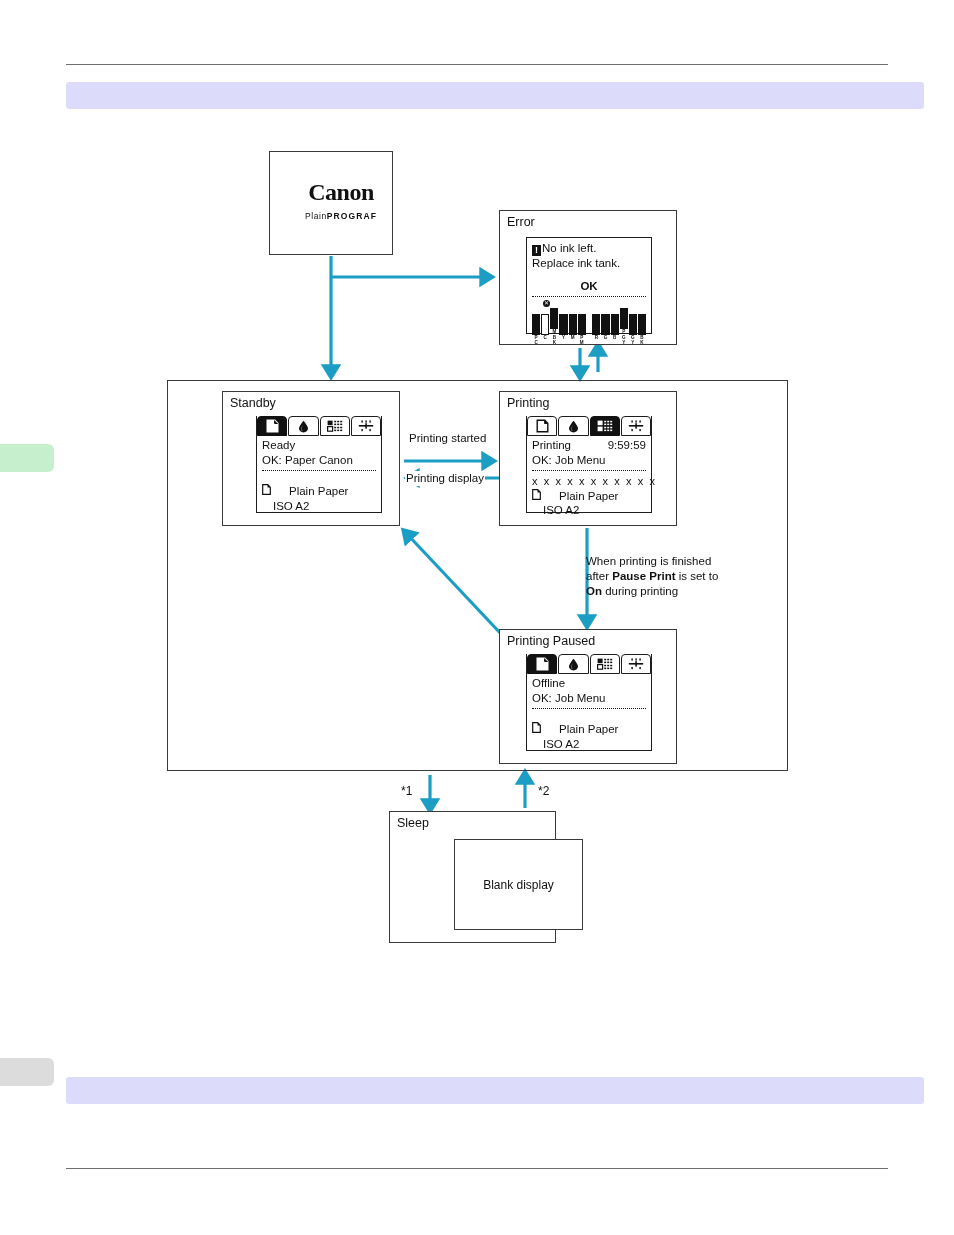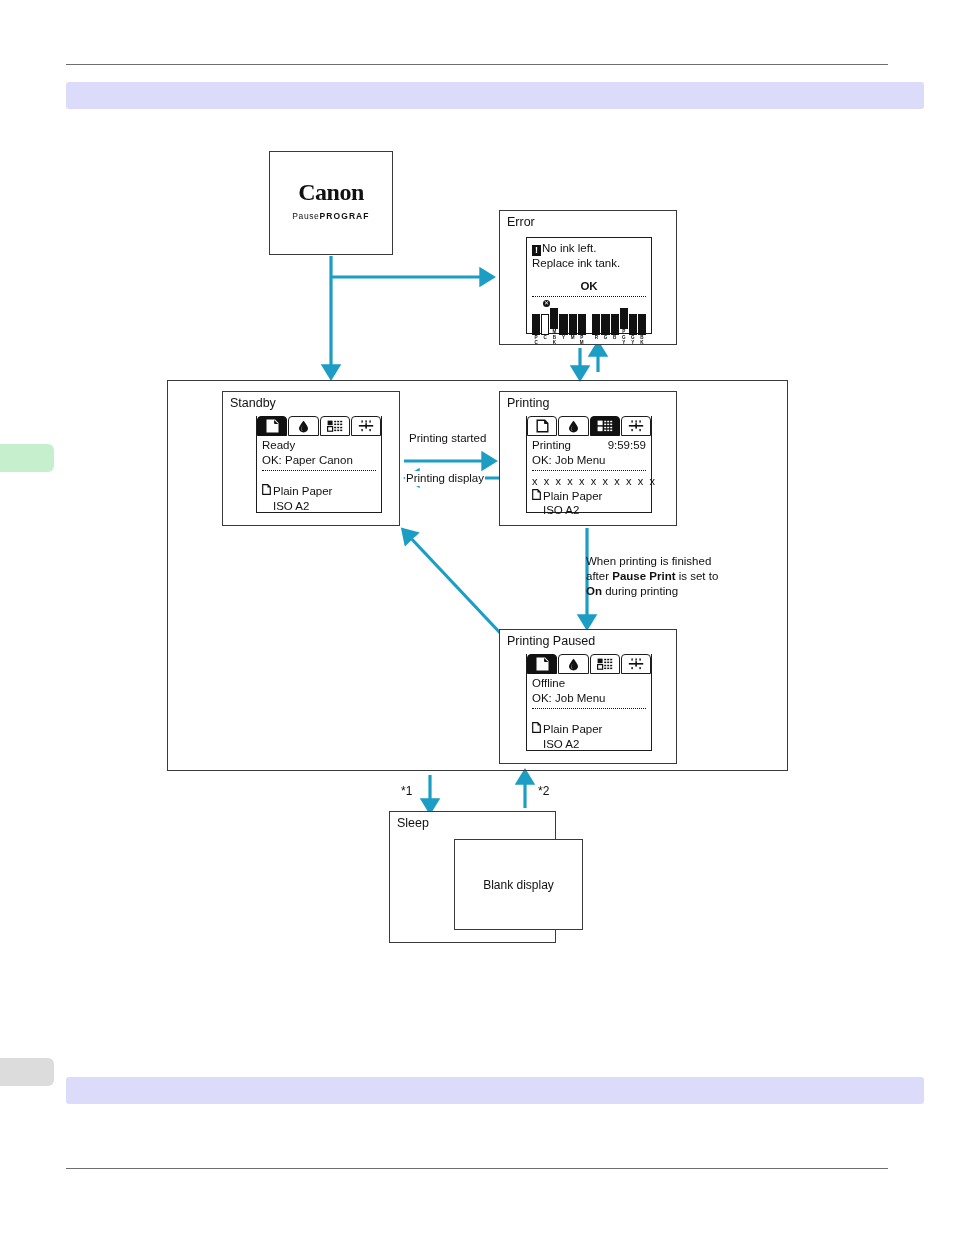--- a/index.html
+++ b/index.html
@@ -42,21 +42,21 @@
   .node { position: absolute; border: 1px solid #3a3a3a; background: #fff; }
 
   .group-box {
     position: absolute; left: 167px; top: 380px; width: 621px; height: 391px;
     border: 1px solid #3a3a3a; background: transparent;
   }
 
   
   #canon-box { left: 269px; top: 151px; width: 124px; height: 104px; }
   .canon-logo {
-    position: absolute; left: 0; top: 28px; width: 100%;
+    position: absolute; left: 10px; top: 28px; width: 100%;
     text-align: center;
   }
   .canon-word {
     font-family: "Liberation Serif", serif;
     font-weight: bold;
     font-size: 24px;
     letter-spacing: -0.5px;
     color: #111;
     line-height: 1;
   }
@@ -105,21 +105,21 @@
   .lcd-line {
     font-size: 11.5px; color: #111; line-height: 1.28;
     white-space: nowrap; position: relative;
   }
   .lcd-line .right { position: absolute; right: 0; top: 0; }
   .lcd-dots {
     border-top: 1px dotted #111;
     margin: 3px 0 3px 0; height: 0;
   }
   .lcd-spacer { height: 10px; }
-  .paper-row { display: flex; align-items: flex-end; gap: 2px; }
+  .paper-row { display: flex; align-items: flex-end; gap: 18px; }
   .paper-row .glyph { flex: 0 0 auto; }
   .indent { padding-left: 11px; }
   .xline { font-size: 11px; letter-spacing: 1.6px; color:#111; }
 
   
   .err-icon {
     display: inline-block; width: 9px; height: 11px;
     background: #111; color: #fff;
     font-size: 9px; line-height: 11px; text-align: center;
     font-weight: bold; vertical-align: -1px; margin-right: 1px;
@@ -203,21 +203,21 @@
       <path d="M430,775 L430,806" marker-end="url(#ah)"></path>
 
       <path d="M525,808 L525,777" marker-end="url(#ah)"></path>
     </g>
   </svg>
 
   <div class="node" id="canon-box">
     <div class="canon-logo">
       <div class="canon-word">Canon</div>
       <div class="canon-sub">
-        <span>Pause</span><b>PROGRAF</b>
+        <span>Plain</span><b>PROGRAF</b>
       </div>
     </div>
   </div>
 
   <div class="state" id="error-box" style="left:499px; top:210px; width:178px; height:135px;">
     <div class="state-label">Error</div>
     <div class="lcd" style="left:26px; top:26px; width:126px; height:97px; border-top:1px solid #1d1d1d;">
       <div class="lcd-body" style="padding-top:3px;">
         <div class="lcd-line"><span class="err-icon">!</span><span>No ink left.</span></div>
         <div class="lcd-line">Replace ink tank.</div>

